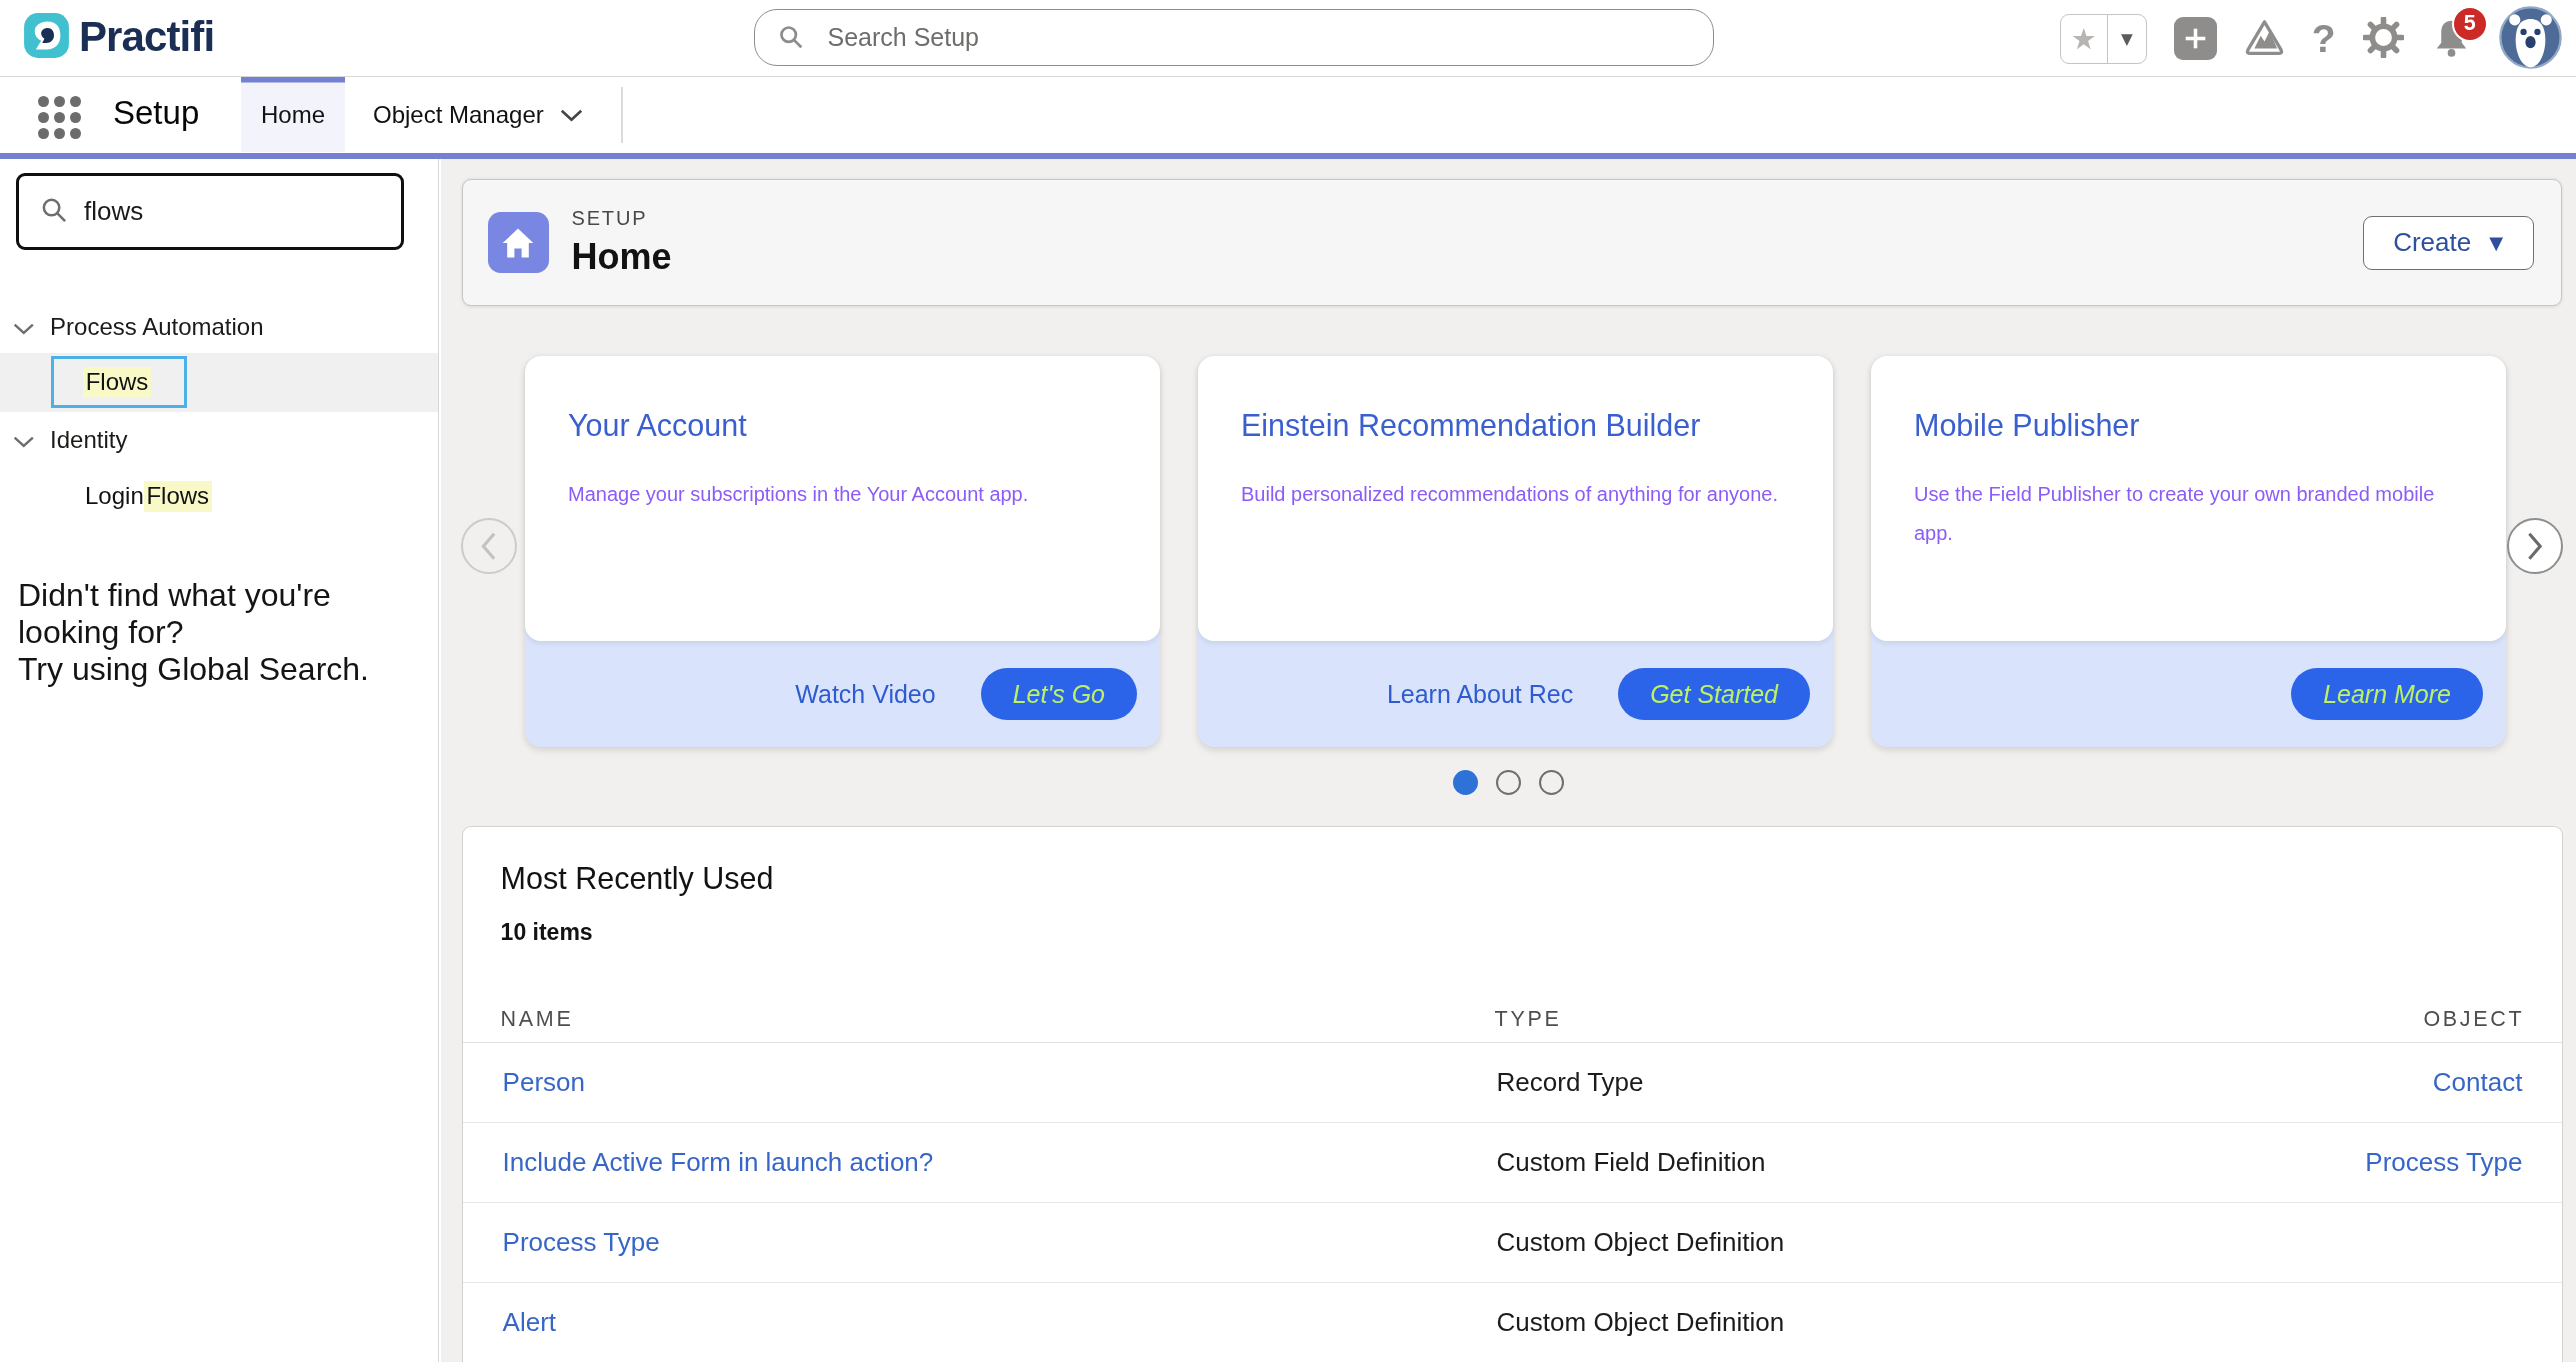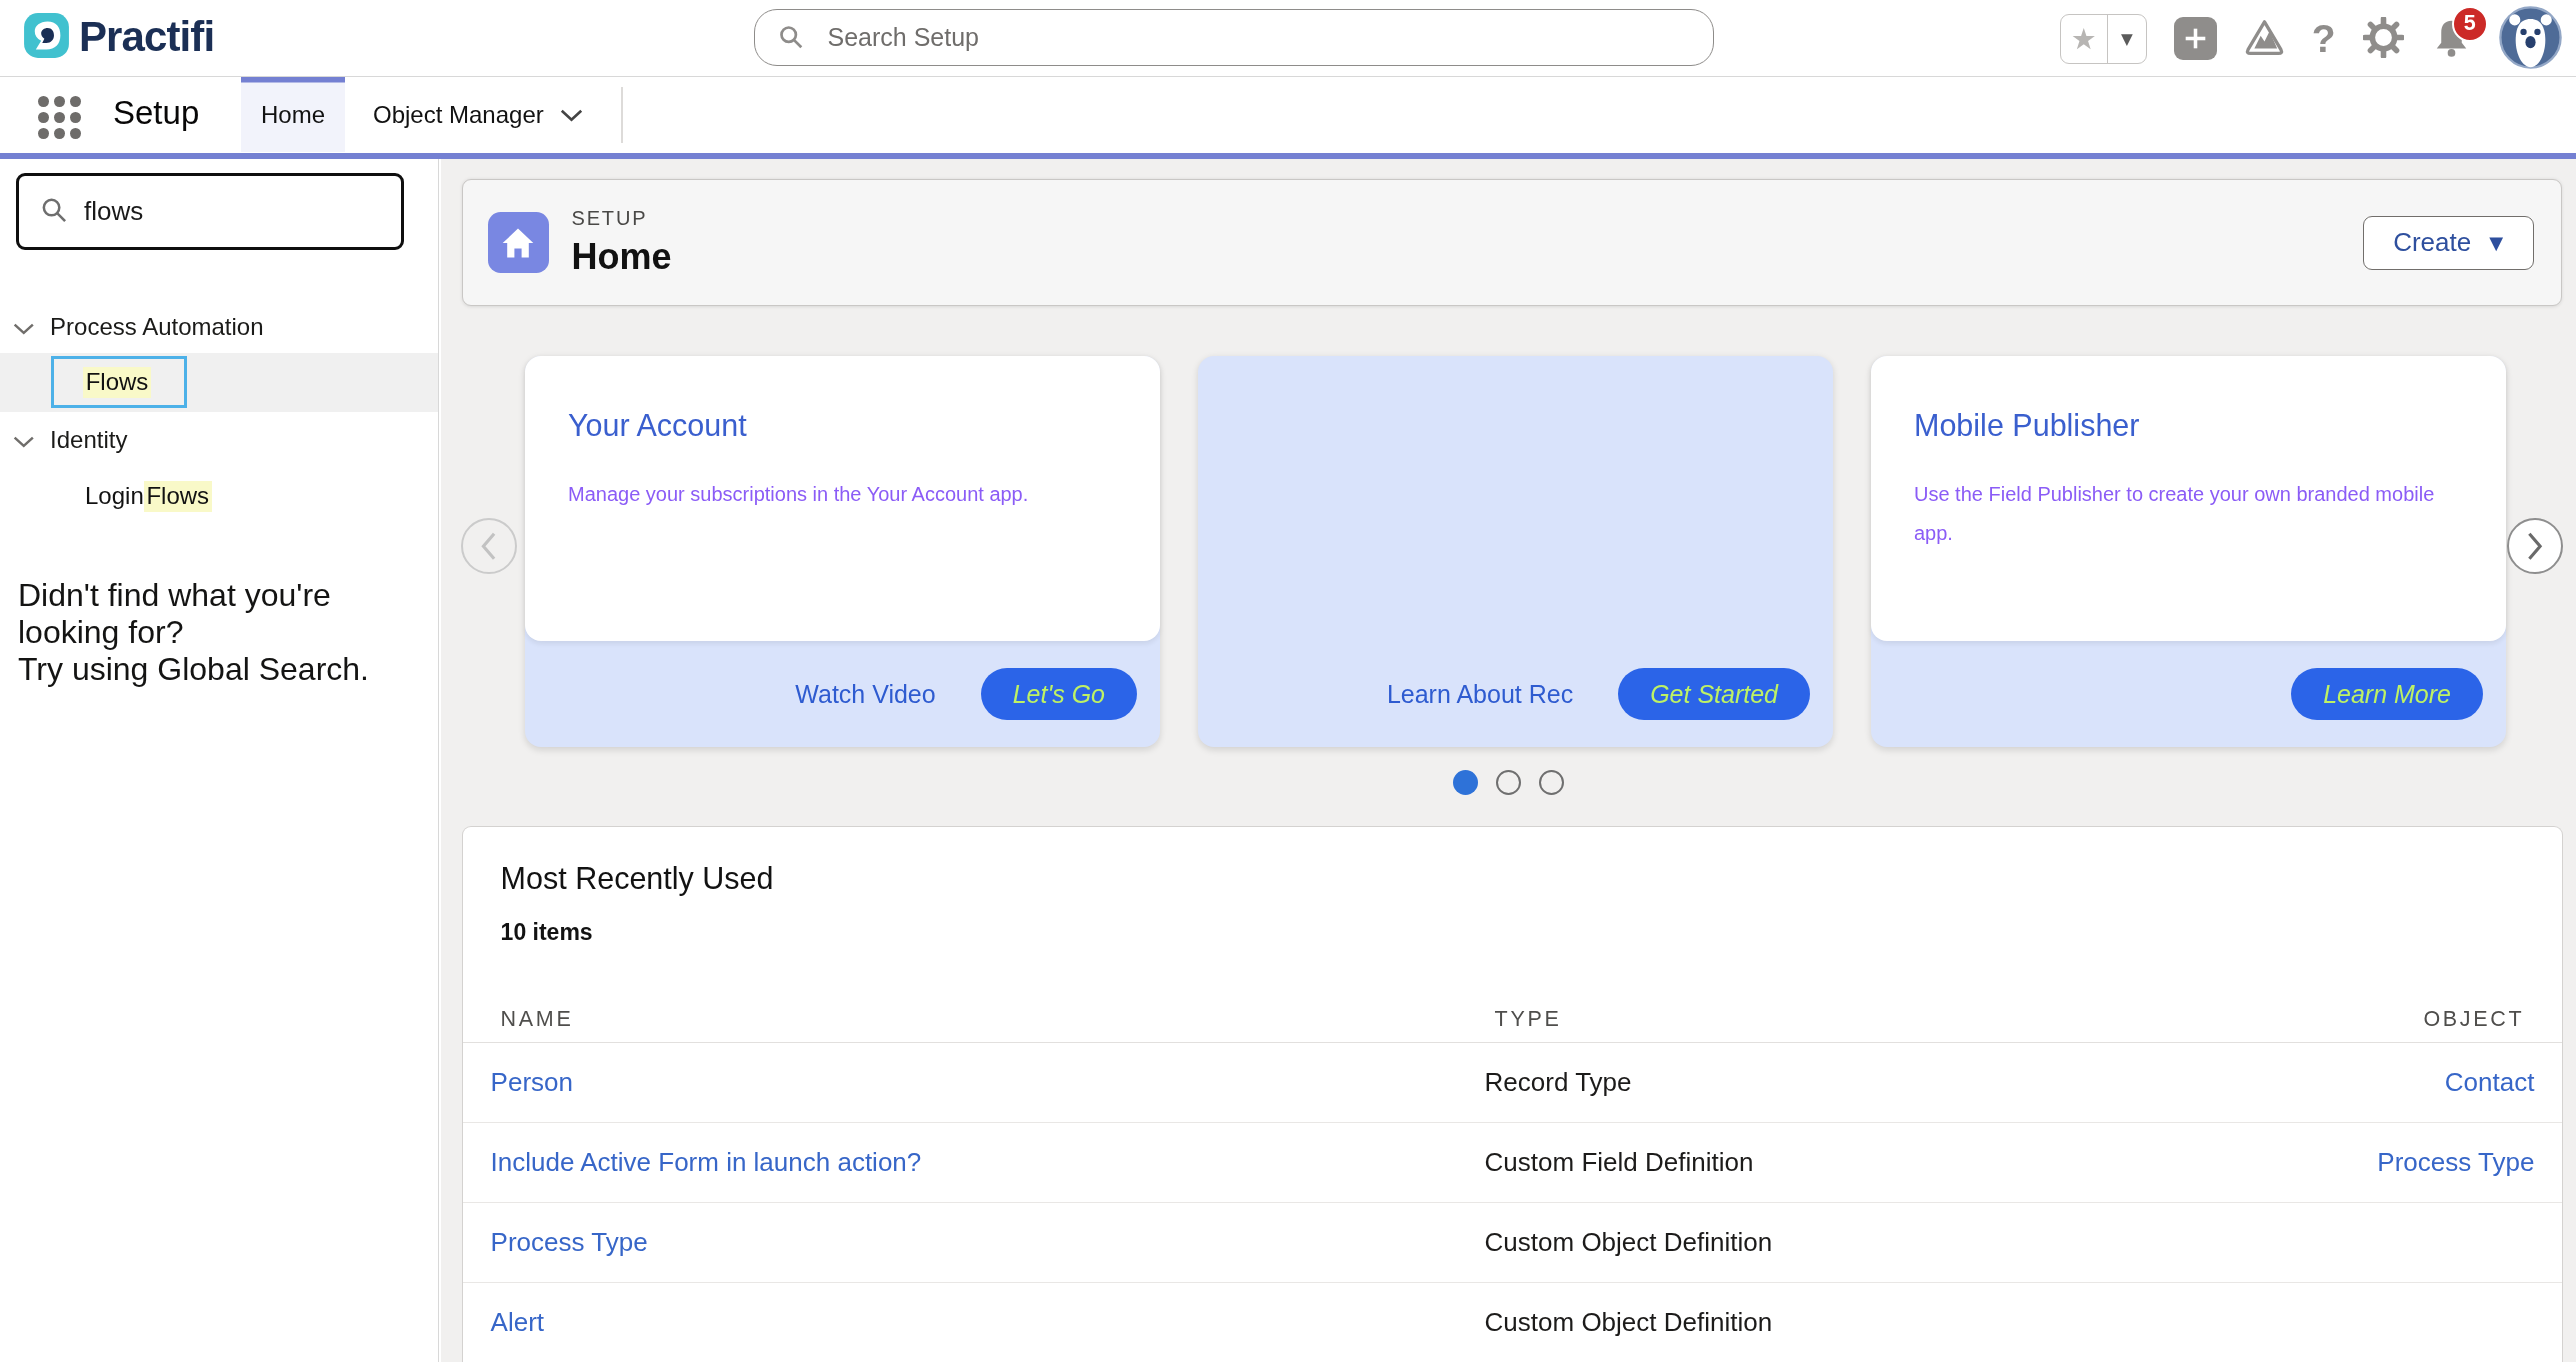--- a/index.html
+++ b/index.html
@@ -106,21 +106,21 @@
   .dot-idle { border:2.7px solid #6f6f6f; background:transparent; }
 
   .mru { margin:30.5px 12.6px 0 20.6px; background:#fff; border:1.8px solid #d4d2d0; border-bottom:none;
          border-radius:9px 9px 0 0; padding-top:34px; height:628px; }
   .mru-title { font-size:30.5px; font-weight:normal; color:#121212; margin-left:38px; }
   .mru-count { font-size:23px; font-weight:bold; color:#121212; margin:23px 0 0 38px; }
   .thead { display:grid; grid-template-columns:994px 1fr auto; padding:0 38px; margin-top:52px;
            height:45px; align-items:center; border-bottom:1.8px solid #e2e0de; color:#4f4e4c;
            font-size:21.5px; letter-spacing:2.7px; }
   .th-object { text-align:right; }
-  .trow { display:grid; grid-template-columns:994px 1fr auto; padding:0 28px; height:80px;
+  .trow { display:grid; grid-template-columns:994px 1fr auto; padding:0 40px; height:80px;
           align-items:center; border-bottom:1.8px solid #e9e7e5; font-size:26px; }
   .cell-link { color:#3766c8; cursor:pointer; }
   .cell-type { color:#1c1b1a; }
   .cell-object { text-align:right; }
 </style>
 </head>
 <body>
 
 <div class="app">
 
@@ -301,20 +301,24 @@
             <div class="ccard-title">Your Account</div>
             <div class="ccard-desc">Manage your subscriptions in the Your Account app.</div>
           </div>
           <div class="ccard-footer">
             <span class="sec-link">Watch Video</span>
             <button class="pill">Let's Go</button>
           </div>
         </div>
 
         <div class="ccard">
+          <div class="ccard-top">
+            <div class="ccard-title">Einstein Recommendation Builder</div>
+            <div class="ccard-desc">Build personalized recommendations of anything for anyone.</div>
+          </div>
           <div class="ccard-footer">
             <span class="sec-link">Learn About Rec</span>
             <button class="pill">Get Started</button>
           </div>
         </div>
 
         <div class="ccard">
           <div class="ccard-top">
             <div class="ccard-title">Mobile Publisher</div>
             <div class="ccard-desc">Use the Field Publisher to create your own branded mobile app.</div>

